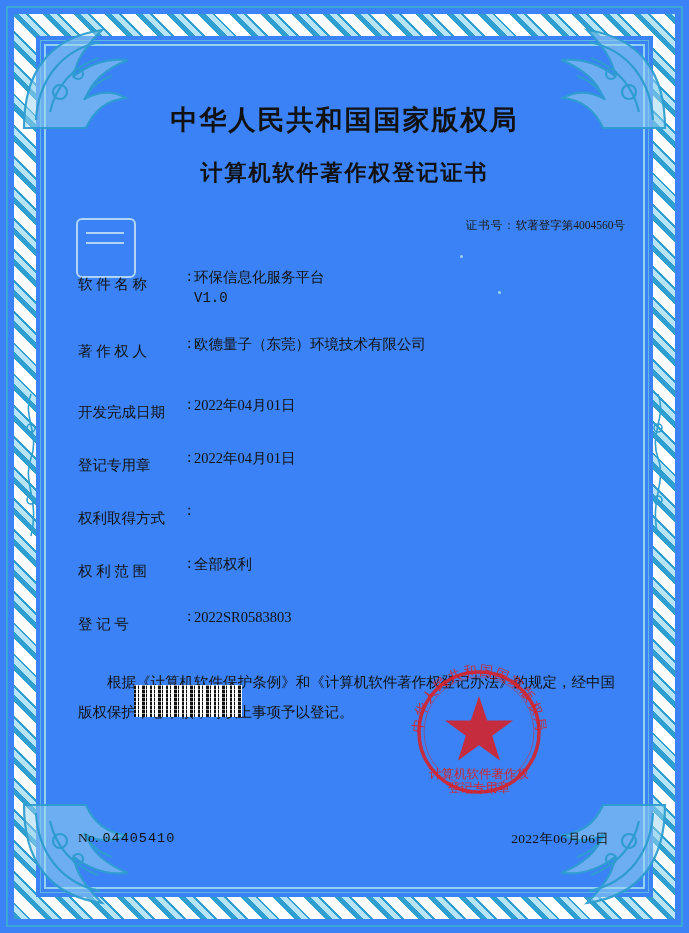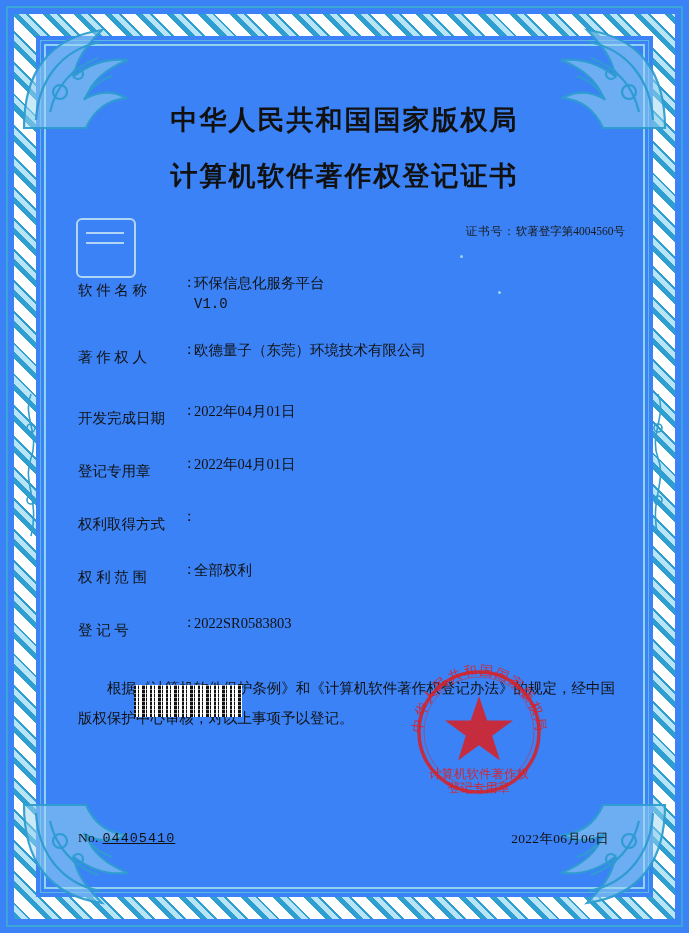--- a/index.html
+++ b/index.html
@@ -82,21 +82,21 @@
     text-align: center;
     font-size: 27px;
     letter-spacing: 2px;
     font-weight: bold;
     color: #111;
     margin-top: 42px;
     font-family: "Liberation Serif", "DejaVu Serif", serif;
   }
   .title-sub {
     text-align: center;
-    font-size: 27px;
+    font-size: 22px;
     letter-spacing: 2px;
     font-weight: bold;
     color: #111;
     margin-top: 20px;
   }
   .cert-no {
     text-align: right;
     font-size: 11.5px;
     color: #1a1a1a;
     margin-top: 30px;
@@ -185,21 +185,21 @@
     left: 0;
     right: 0;
     top: 770px;
     display: flex;
     justify-content: space-between;
     padding: 0 24px 0 22px;
     font-size: 13.5px;
     color: #111;
   }
   .footer .no { letter-spacing: .3px; }
-  .footer .no .num { font-family: "Liberation Mono","DejaVu Sans Mono",monospace; letter-spacing: 1px; text-decoration: underline; }
+  .footer .no .num { font-family: "Liberation Mono","DejaVu Sans Mono",monospace; letter-spacing: 1px; }
   .footer .date { letter-spacing: .3px; }
 
   
   .watermark {
     position: absolute;
     left: 76px;
     top: 218px;
     width: 56px;
     height: 56px;
     border: 2px solid #cfeaf6;

